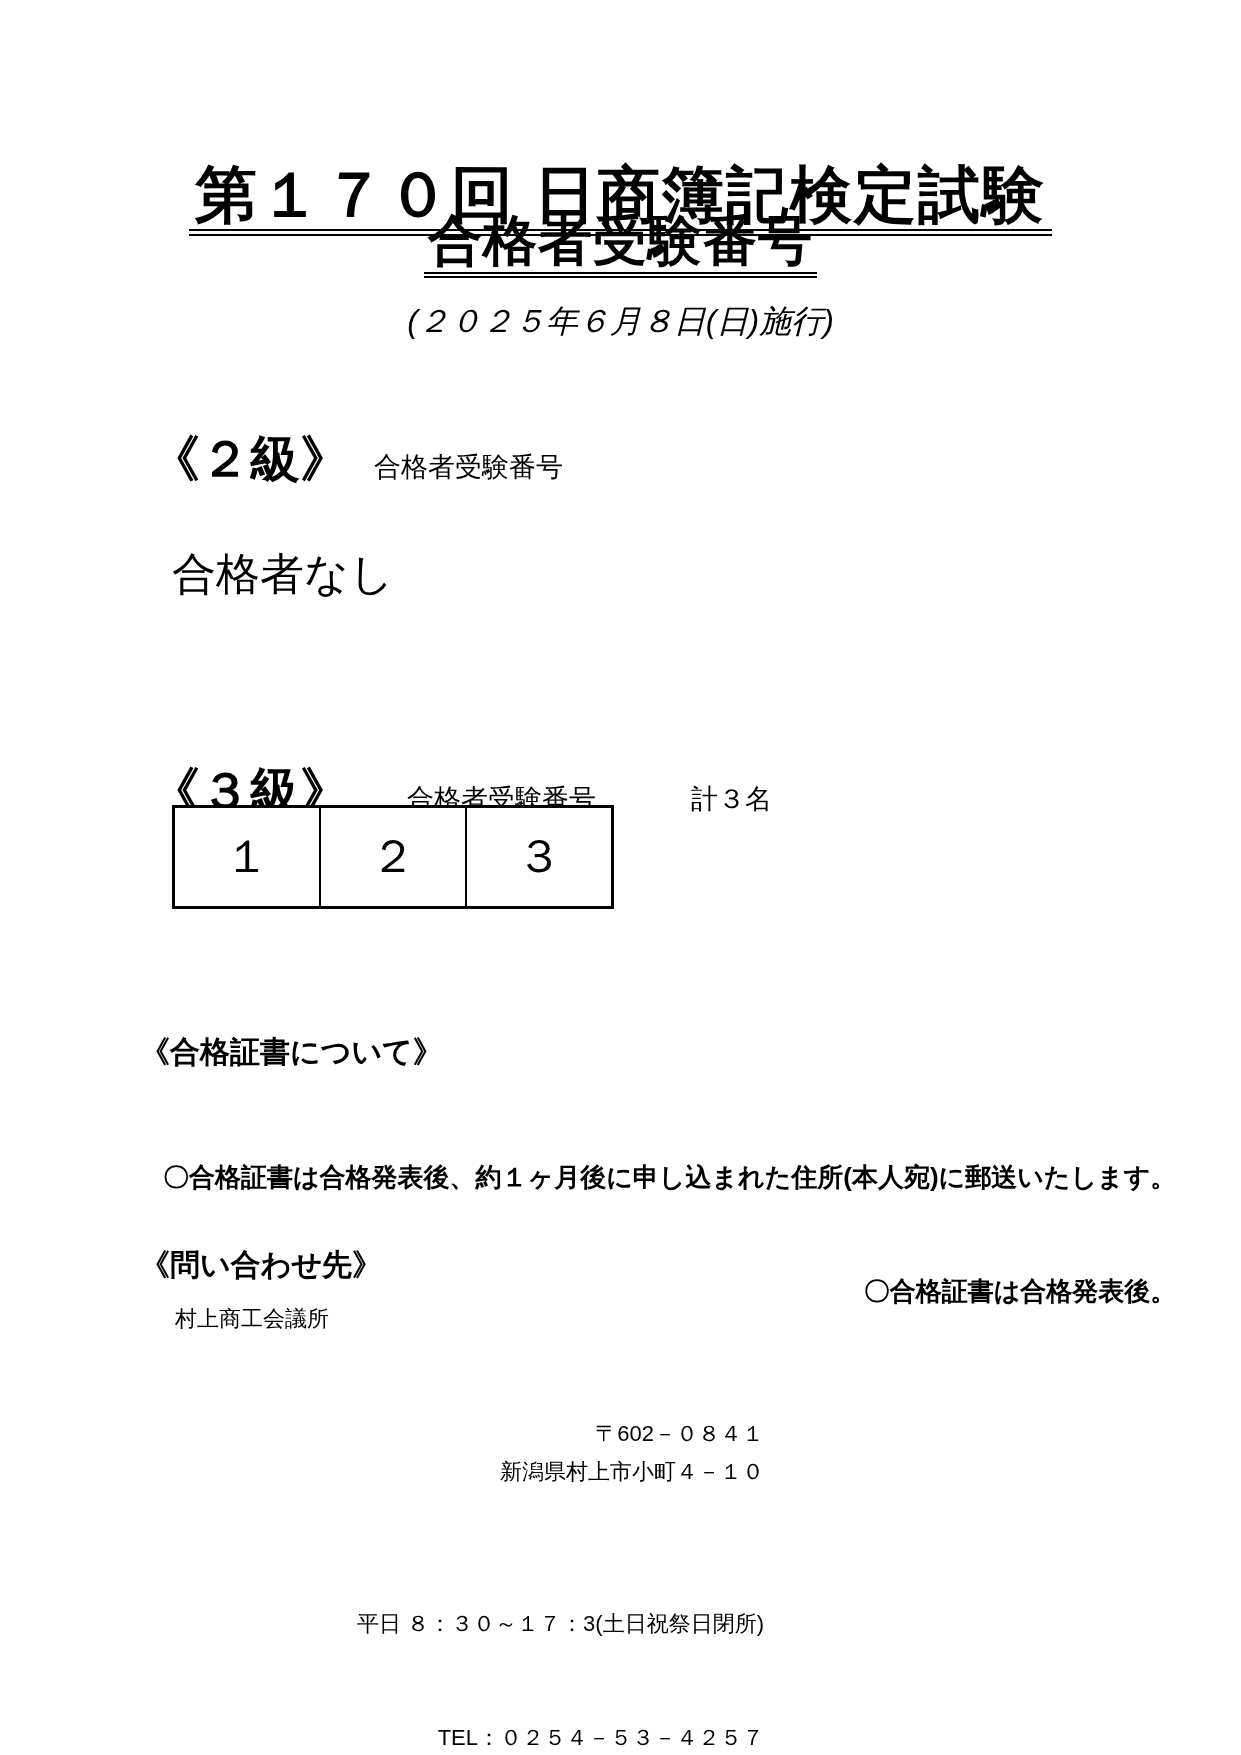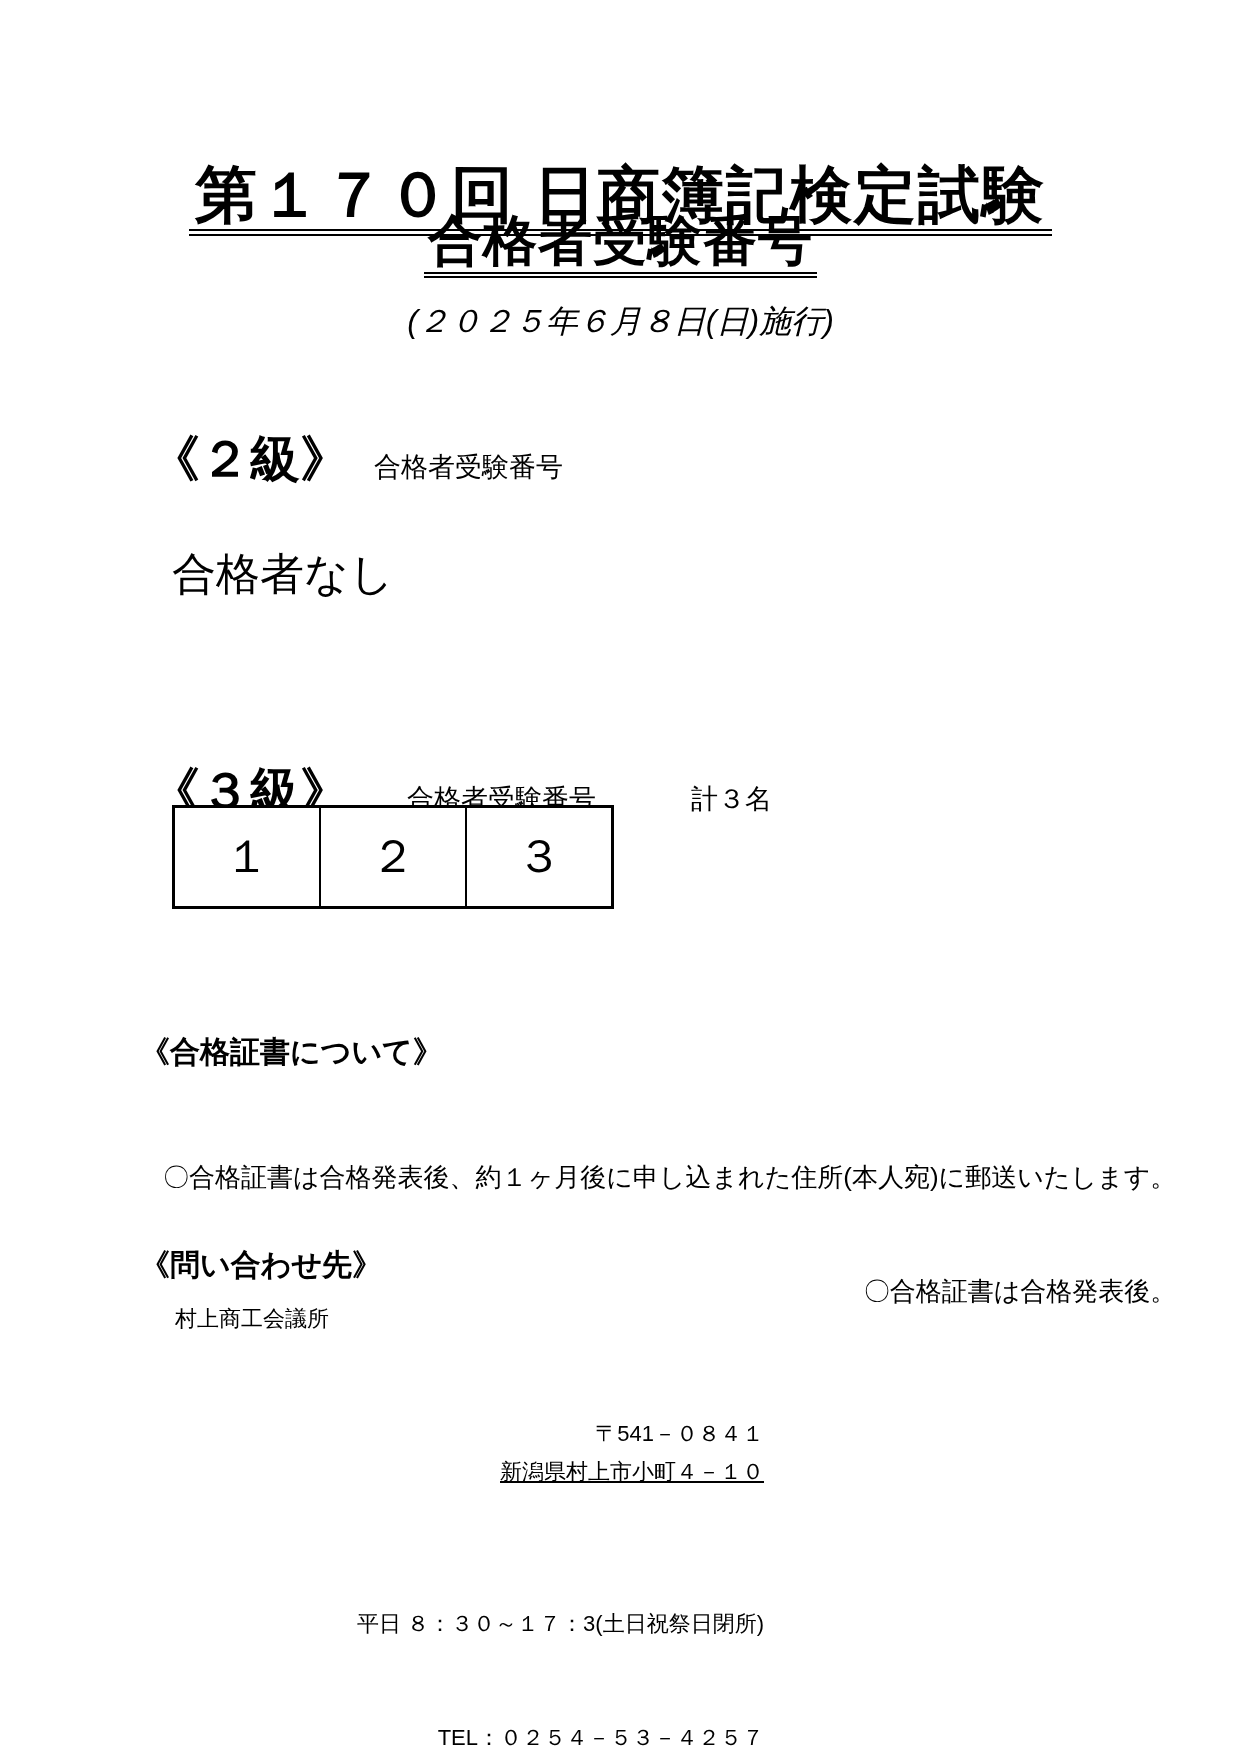--- a/index.html
+++ b/index.html
@@ -65,28 +65,28 @@
     font-size: 46px;
     font-weight: 400;
   }
   .pass-cell + .pass-cell { border-left: 2px solid #000; }
 
   .section-heading { left: 140px; font-size: 30px; font-weight: 700; white-space: pre; }
   .cert-heading { top: 1032px; }
   .contact-heading { top: 1245px; }
 
   .cert-lines { top: 1082px; left: 163px; font-size: 26px; line-height: 38px; white-space: pre; }
-  .cert-line { font-weight: 400; }
+  .cert-line { font-weight: 700; }
   .cert-line.indent { padding-left: 26px; }
 
   .contact-block { top: 1301px; left: 175px; display: flex; align-items: flex-start; white-space: pre; }
   .contact-org { font-size: 22px; line-height: 36px; font-weight: 400; }
   .contact-details { margin-left: 28px; font-size: 22px; line-height: 38px; font-weight: 400; }
   .contact-line { white-space: pre; }
-  .contact-address { margin-left: 40px; text-decoration: underline; }
+  .contact-address { margin-left: 40px; }
 </style>
 </head>
 <body>
 
 <div class="abs title-wrap">
   <span class="title">第１７０回 日商簿記検定試験</span>
 </div>
 
 <div class="abs subtitle-wrap">
   <span class="subtitle">合格者受験番号</span>
@@ -121,20 +121,20 @@
   <div class="cert-line">〇合格証書は合格発表後、約１ヶ月後に申し込まれた住所(本人宛)に郵送いたします。</div>
   <div class="cert-line indent">〇合格証書は合格発表後。</div>
 </div>
 
 <div class="abs section-heading contact-heading">《問い合わせ先》</div>
 
 <div class="abs contact-block">
   <span class="contact-org">村上商工会議所</span>
   <div class="contact-details">
     <div class="contact-line">
-      <span>〒541－０８４１</span>
+      <span>〒602－０８４１</span>
       <span class="contact-address">新潟県村上市小町４－１０</span>
     </div>
     <div class="contact-line">平日 ８：３０～１７：3(土日祝祭日閉所)</div>
     <div class="contact-line">TEL：０２５４－５３－４２５７</div>
     
   </div>
 </div>
 
 </body></html>

